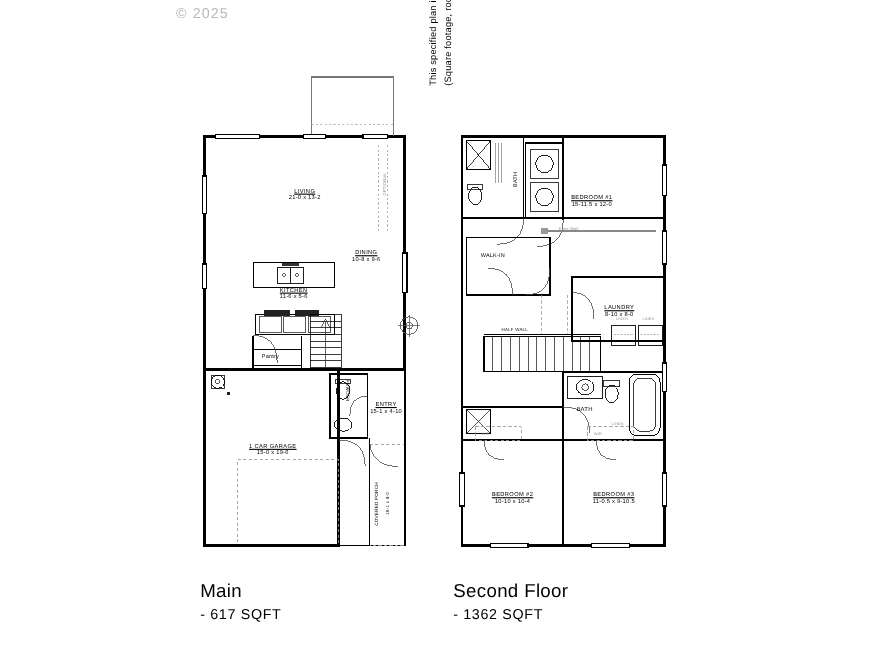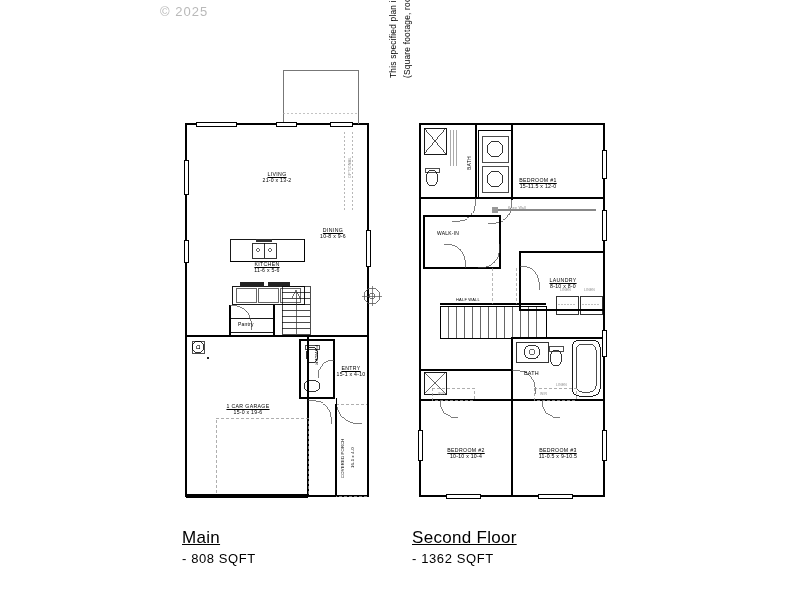--- a/index.html
+++ b/index.html
@@ -23,21 +23,21 @@
 
   
   .disclaimer{position:absolute;left:386px;top:78px;width:230px;
               transform:rotate(-90deg);transform-origin:0 0;
               font-size:8.4px;line-height:14px;letter-spacing:.2px;
               white-space:nowrap;}
   .disclaimer div{display:block;}
 
   
   .ftitle{position:absolute;text-align:left;}
-  .ftitle .t{font-size:17px;text-decoration:underline;letter-spacing:.3px;}
+  .ftitle .t{font-size:17px;letter-spacing:.3px;}
   .ftitle .s{font-size:13px;letter-spacing:.6px;margin-top:3px;}
 </style>
 </head>
 <body>
 
 <div class="plan">
 
   <div class="copyright">© 2025</div>
 
   <svg width="800" height="600" style="position:absolute;left:0;top:0;">
@@ -308,21 +308,21 @@
 
   <div class="tiny faint" style="left:560px;top:288px;font-size:3.4px;">LINEN</div>
   <div class="tiny faint" style="left:584px;top:288px;font-size:3.4px;">LINEN</div>
   <div class="tiny faint" style="left:556px;top:383px;font-size:3.4px;">LINEN</div>
 
   <div class="tiny faint" style="left:438px;top:392px;font-size:3.4px;">WIR</div>
   <div class="tiny faint" style="left:540px;top:392px;font-size:3.4px;">WIR</div>
 
   <div class="ftitle" style="left:182px;top:528px;">
     <div class="t">Main</div>
-    <div class="s">- 808 SQFT</div>
+    <div class="s">- 617 SQFT</div>
   </div>
 
   <div class="ftitle" style="left:412px;top:528px;">
     <div class="t">Second Floor</div>
     <div class="s">- 1362 SQFT</div>
   </div>
 
 </div>
 
 </body></html>

